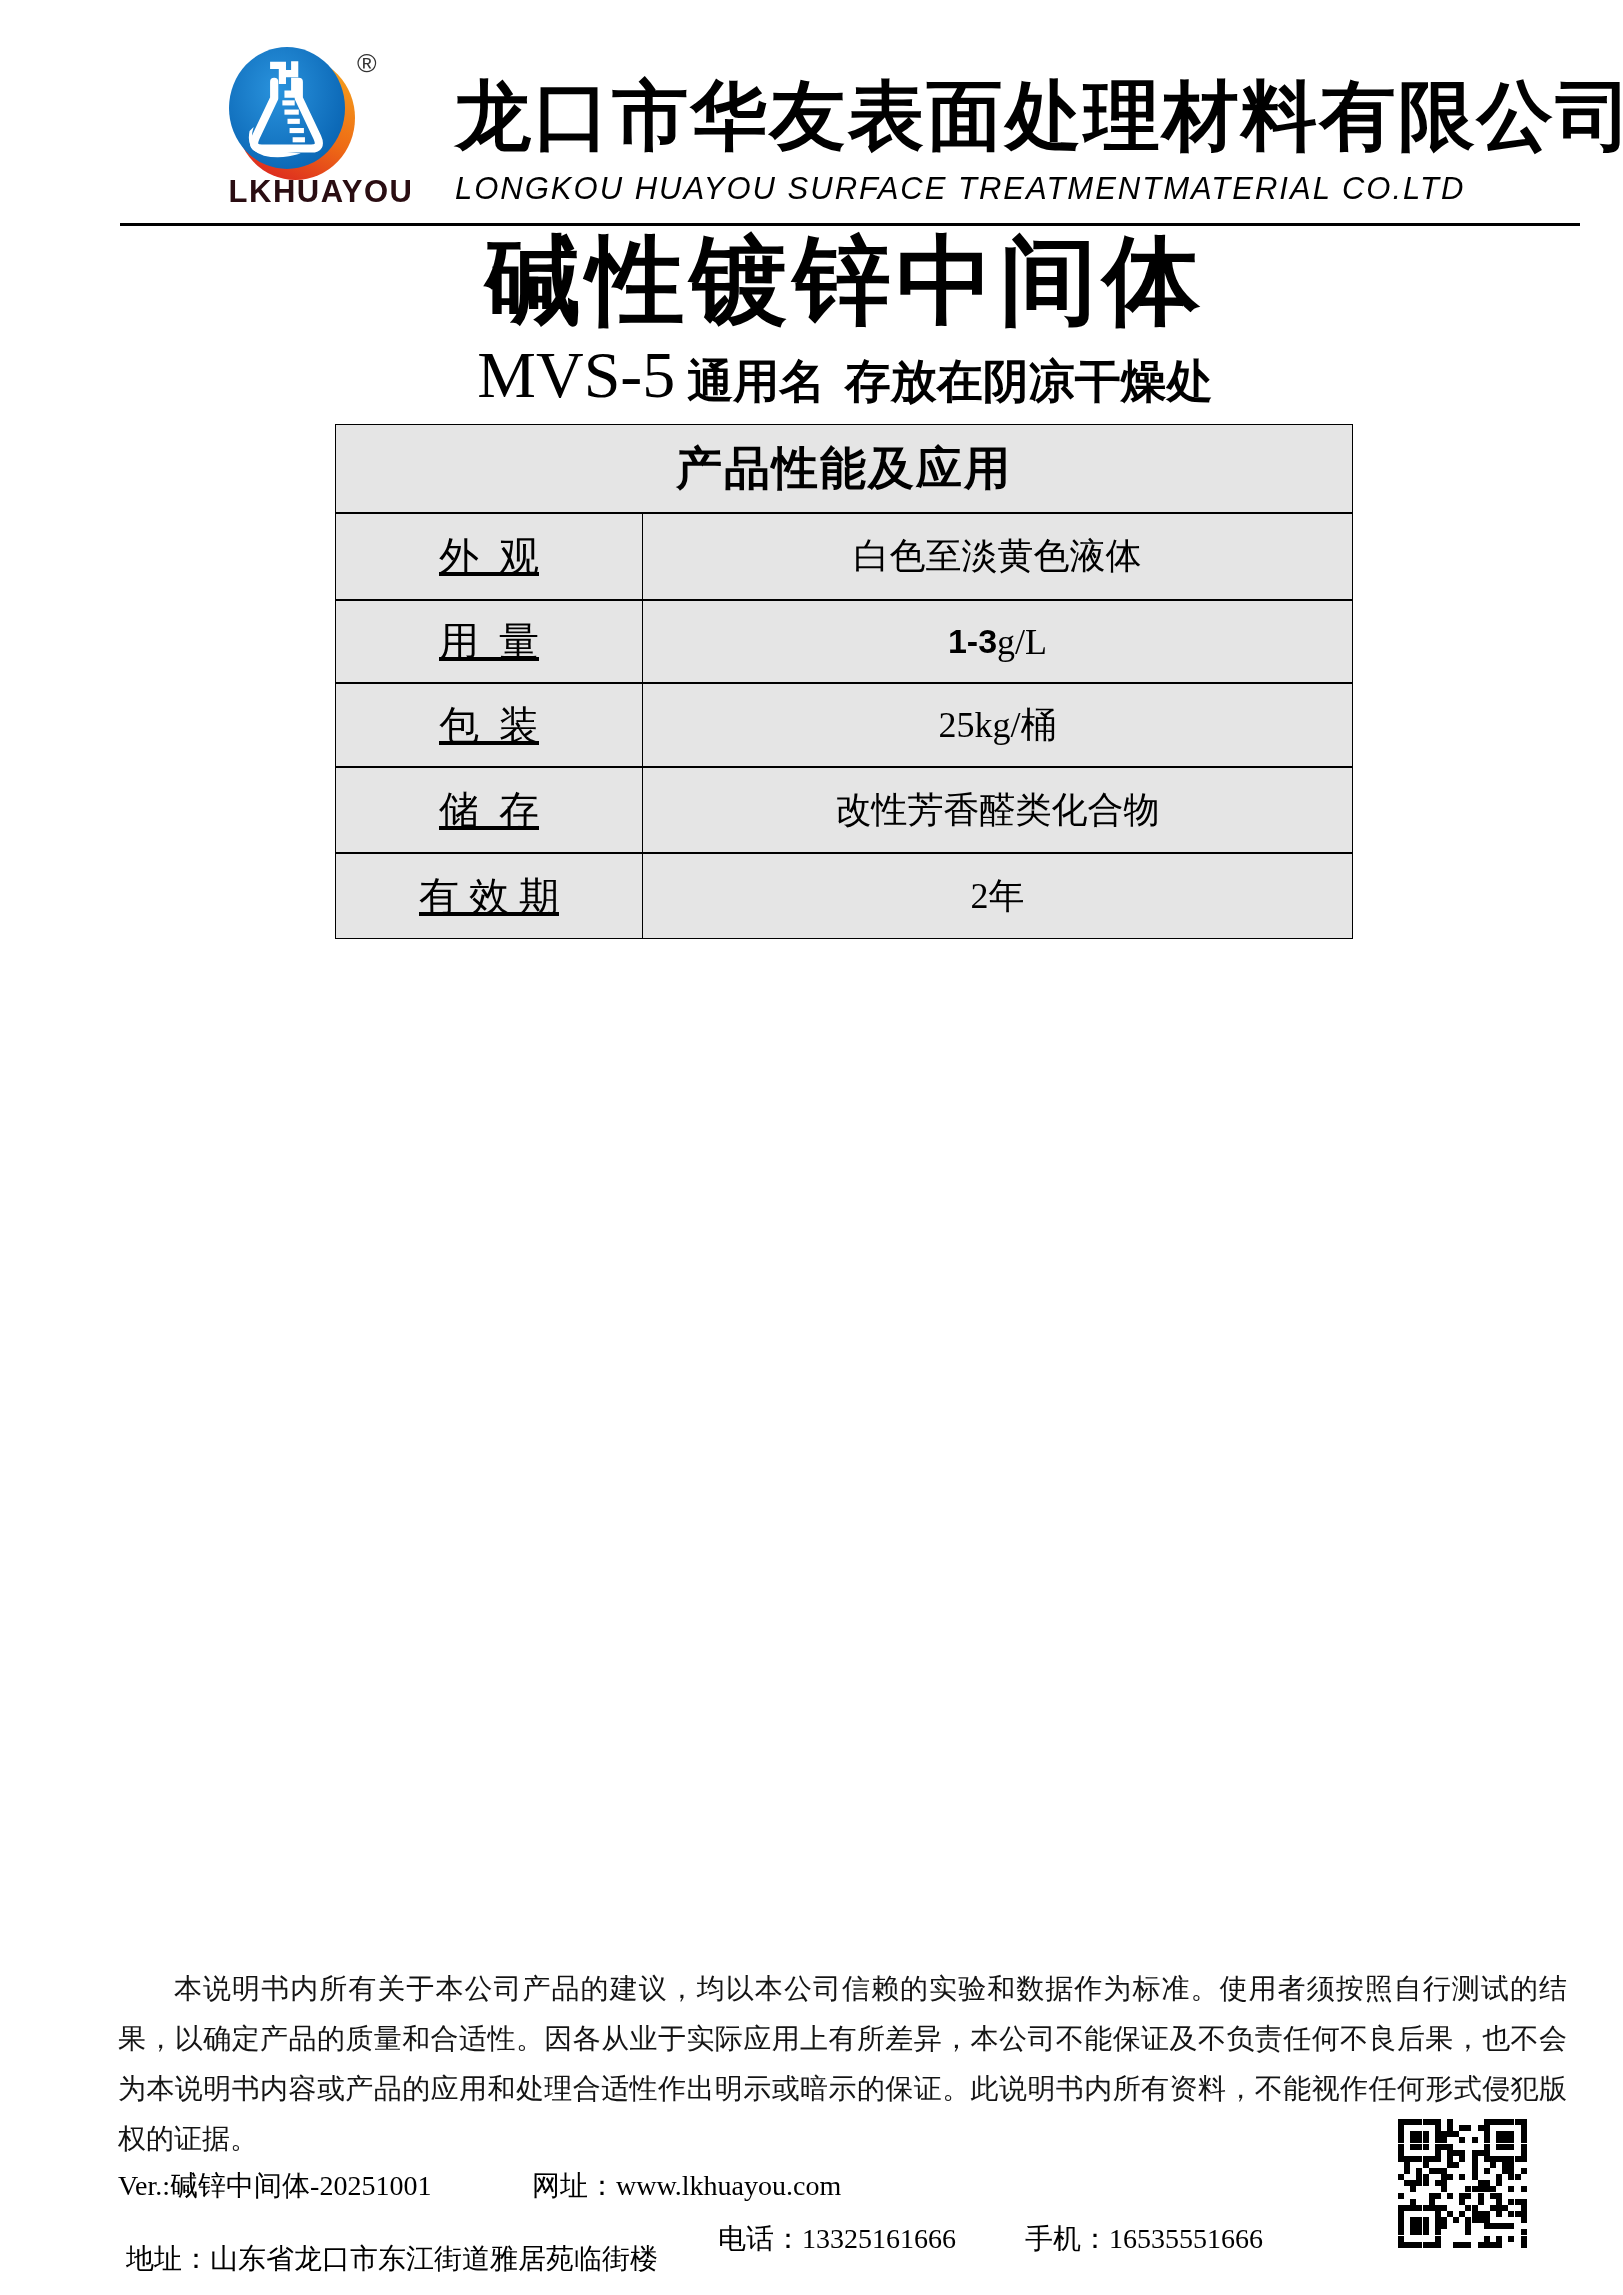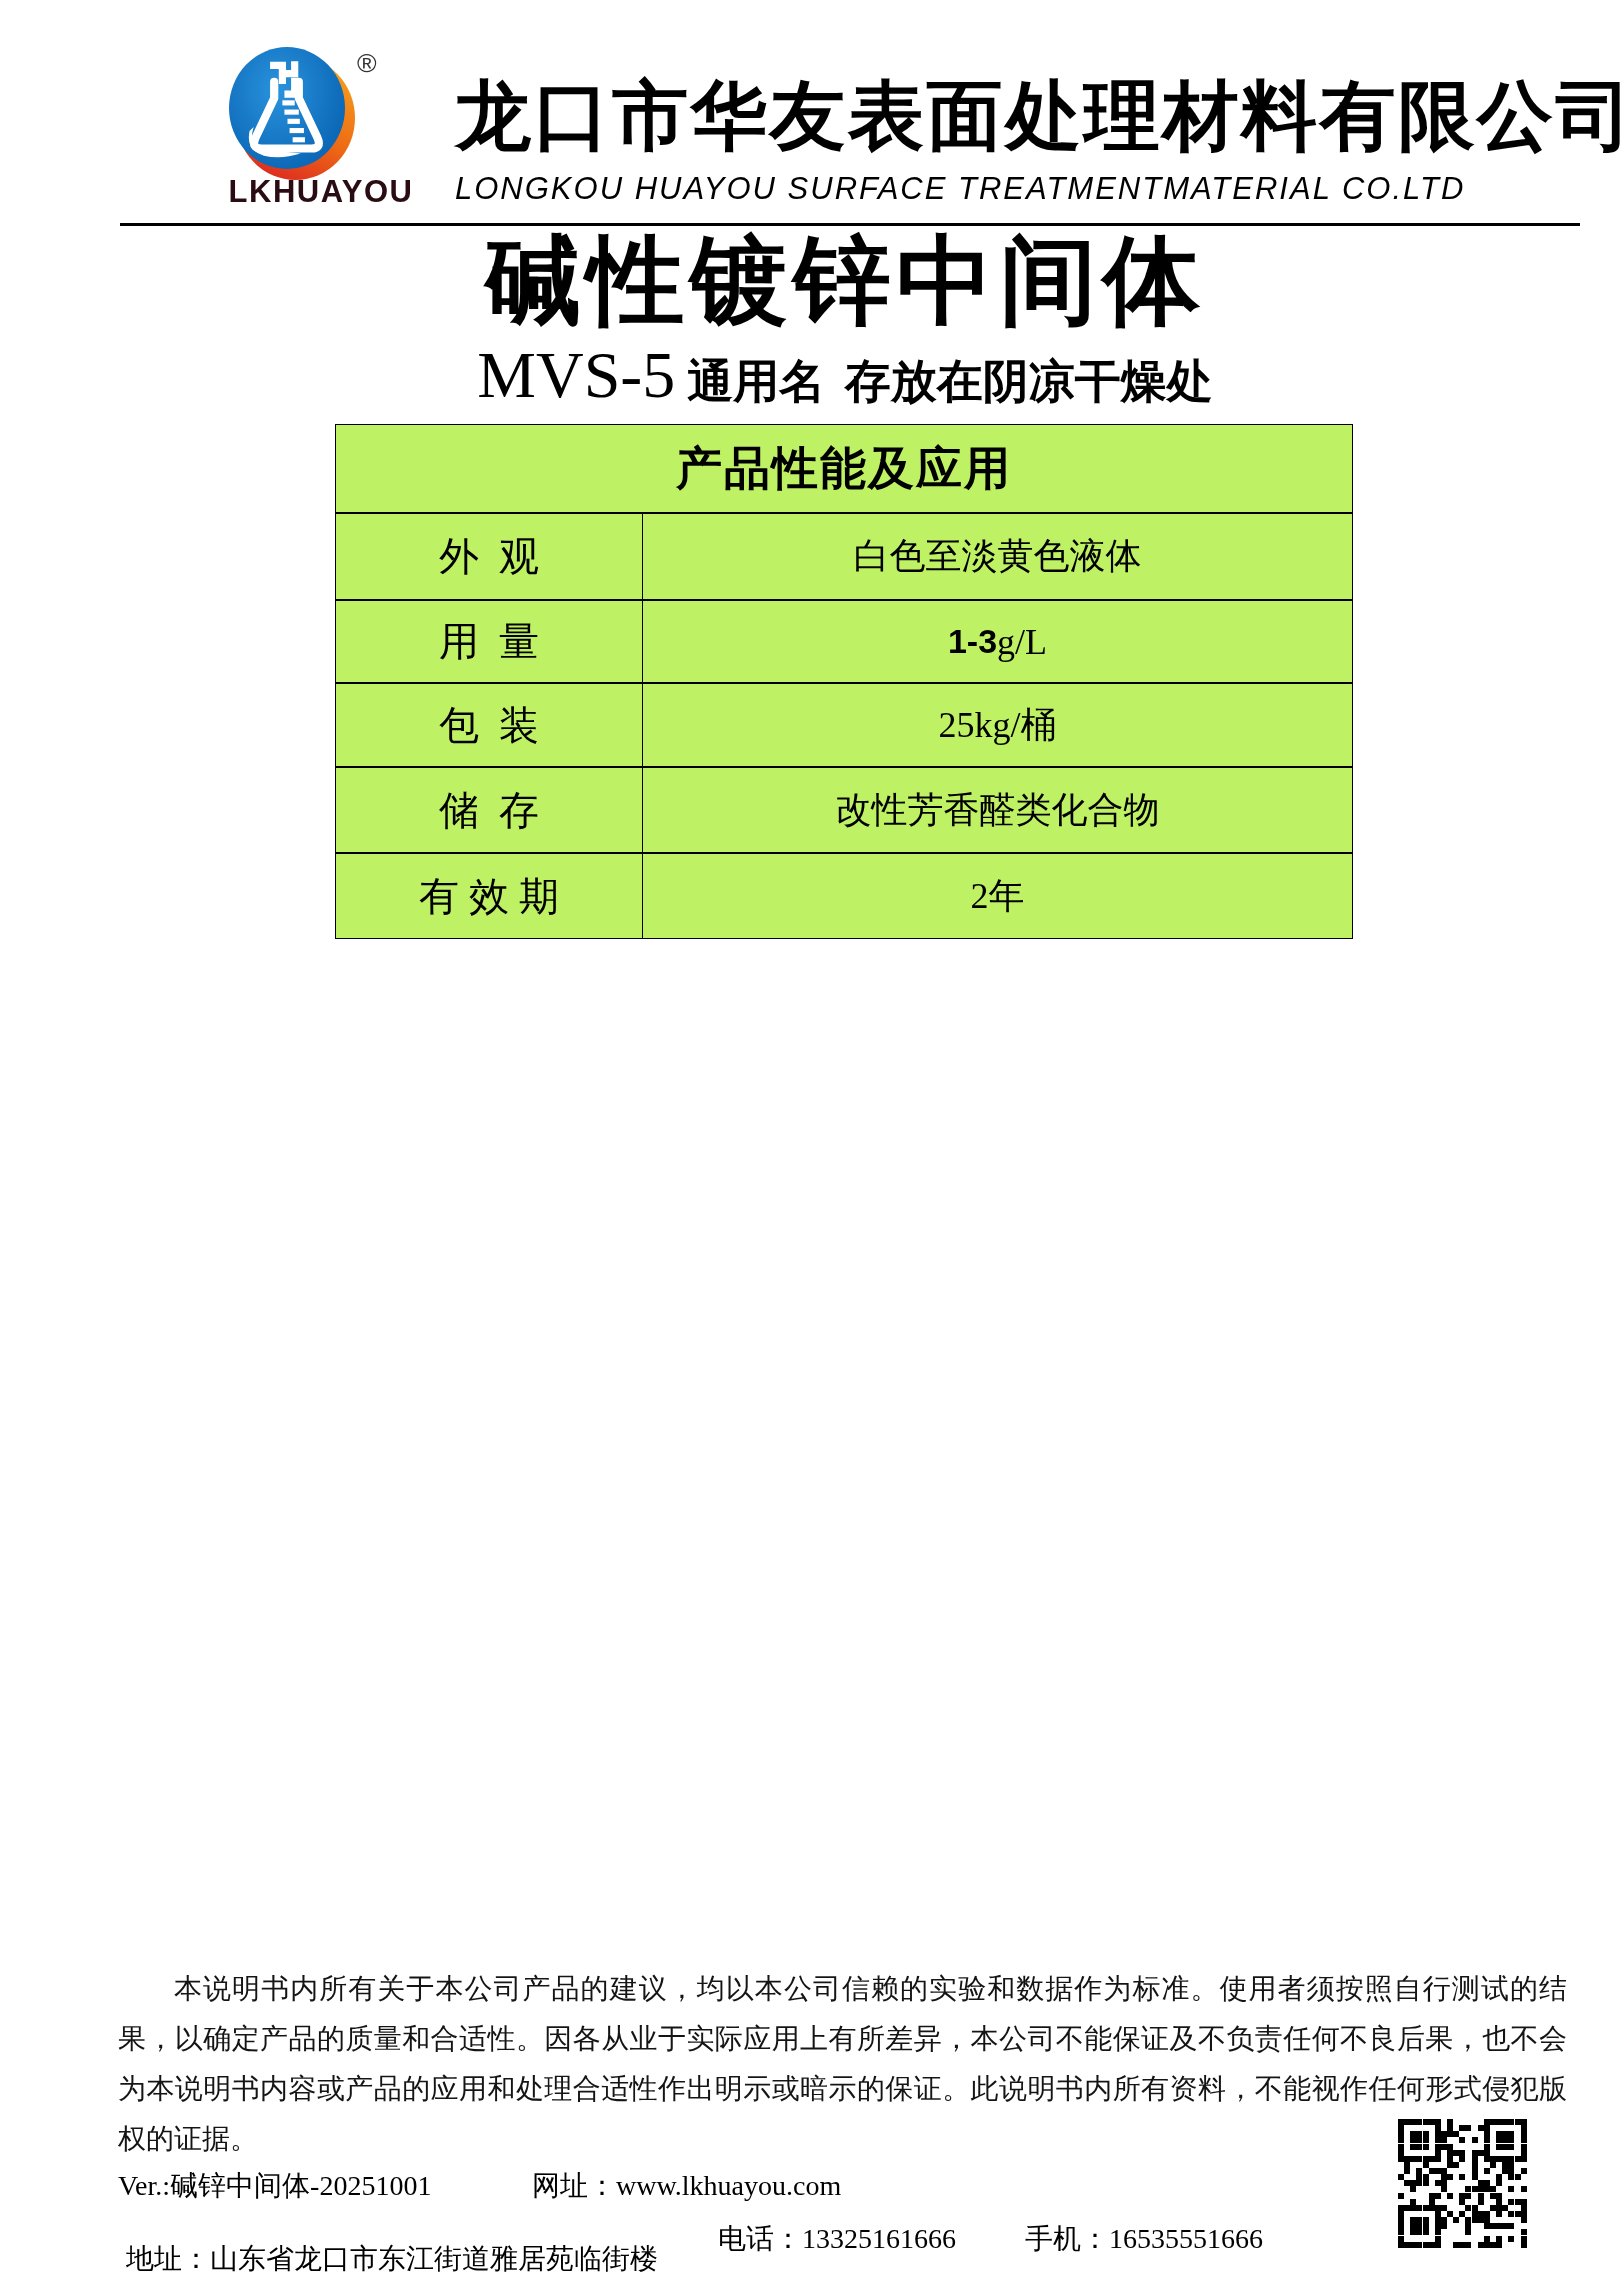--- a/index.html
+++ b/index.html
@@ -41,28 +41,28 @@
   .header-rule{position:absolute;left:120px;top:223px;width:1460px;height:2.6px;background:#000;}
   
   .doc-title{position:absolute;left:335px;top:233px;width:1020px;text-align:center;
     font-weight:bold;font-size:97px;letter-spacing:6.1px;line-height:1.0;white-space:nowrap;}
   .subtitle{position:absolute;left:335px;top:342px;width:1020px;
     display:flex;justify-content:center;align-items:baseline;gap:12px;white-space:nowrap;}
   .model{font-size:66px;line-height:1.0;}
   .generic{font-weight:bold;font-size:46px;line-height:1.0;}
   .generic .gap{display:inline-block;width:19.4px;}
   
-  .spec-table{position:absolute;left:335px;top:424px;width:1018px;border:1.5px solid #000;background:#bef264;}
+  .spec-table{position:absolute;left:335px;top:424px;width:1018px;border:1.5px solid #000;background:#e5e5e5;}
   .t-row{display:flex;border-top:2.6px solid #000;}
   .t-row:first-child{border-top:none;}
   .t-head{height:87px;align-items:center;justify-content:center;
     font-weight:bold;font-size:46px;letter-spacing:2px;}
   .cell-label{width:307px;flex:0 0 307px;border-right:1.5px solid #000;
     display:flex;align-items:center;justify-content:center;
-    font-size:40px;white-space:pre;}
+    font-size:40px;white-space:pre;text-decoration:underline;}
   .cell-value{flex:1;display:flex;align-items:center;justify-content:center;
     font-size:36px;white-space:nowrap;}
   .h-row1{height:87px;} .h-row2{height:95px;} .h-row3{height:83px;}
   .h-row4{height:84px;} .h-row5{height:86px;} .h-row6{height:86px;}
   .red-em{color:var(--accent-red);font-weight:bold;font-size:49px;line-height:1.0;}
   .num-bold{font-family:"Liberation Sans","DejaVu Sans",sans-serif;font-weight:bold;font-size:34px;}
   
   .disclaimer{position:absolute;left:118px;top:1964px;width:1449px;
     font-size:28px;line-height:50px;text-align:justify;text-indent:56px;color:#141414;}
   

